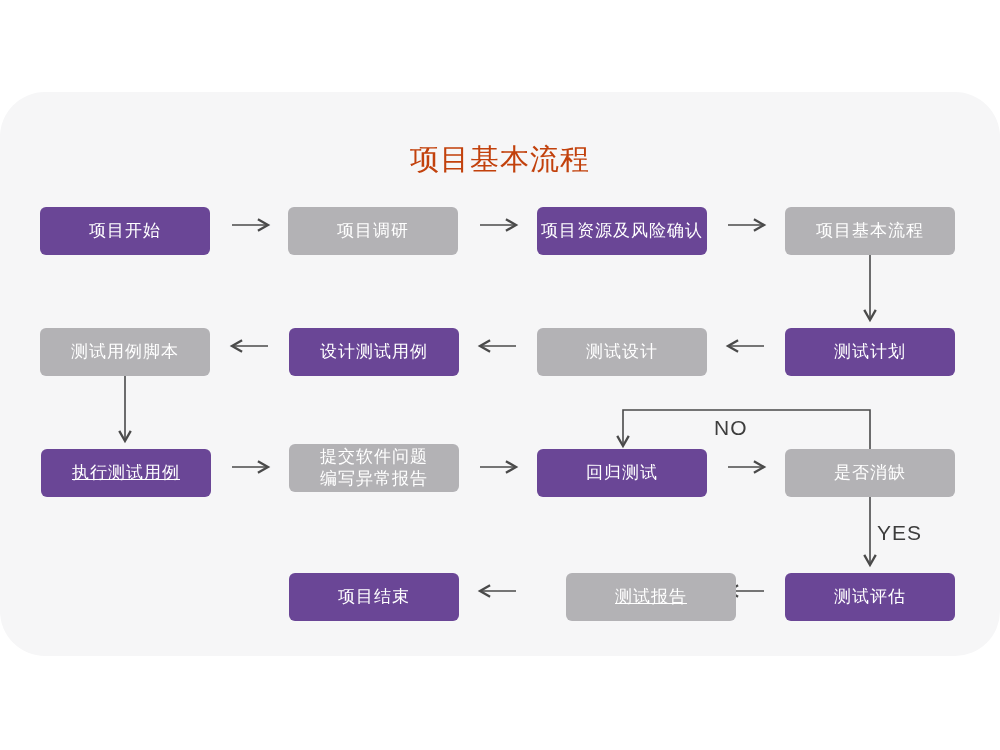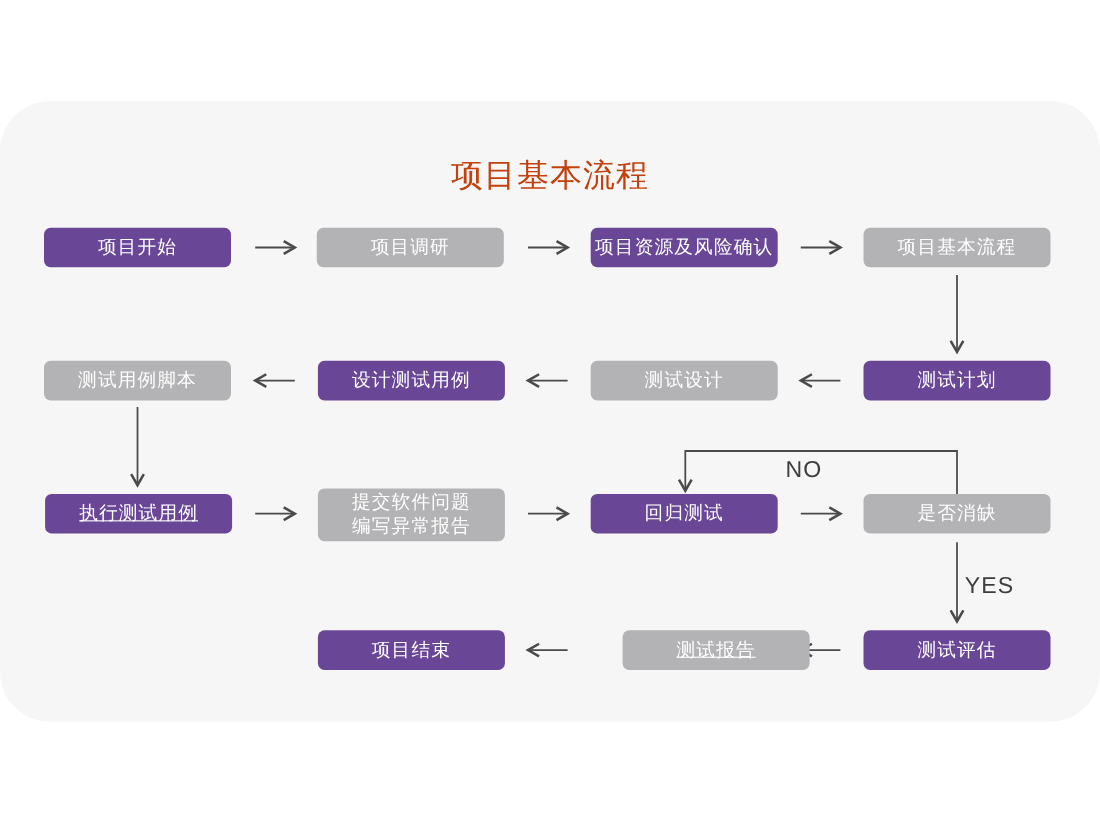--- a/index.html
+++ b/index.html
@@ -41,21 +41,21 @@
     position: absolute;
     left: 0;
     top: 0;
     width: 1000px;
     height: 750px;
     pointer-events: none;
   }
   .node {
     position: absolute;
     width: 170px;
-    height: 36px;
+    height: 48px;
     border-radius: 6px;
     display: flex;
     align-items: center;
     justify-content: center;
     color: #ffffff;
     font-size: 17px;
     letter-spacing: 1px;
     text-align: center;
     white-space: pre-line;
     line-height: 22px;

